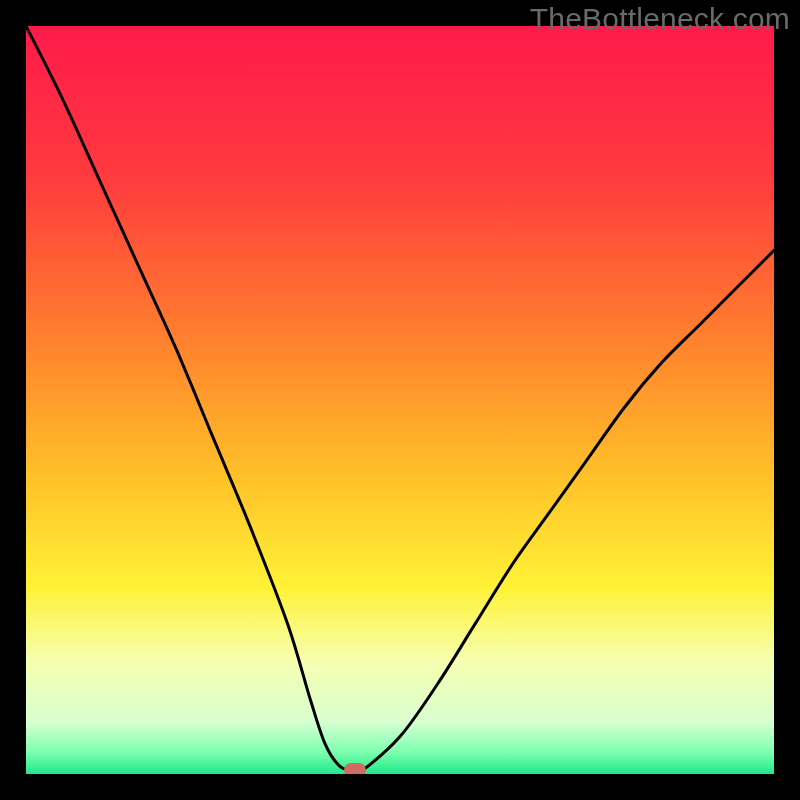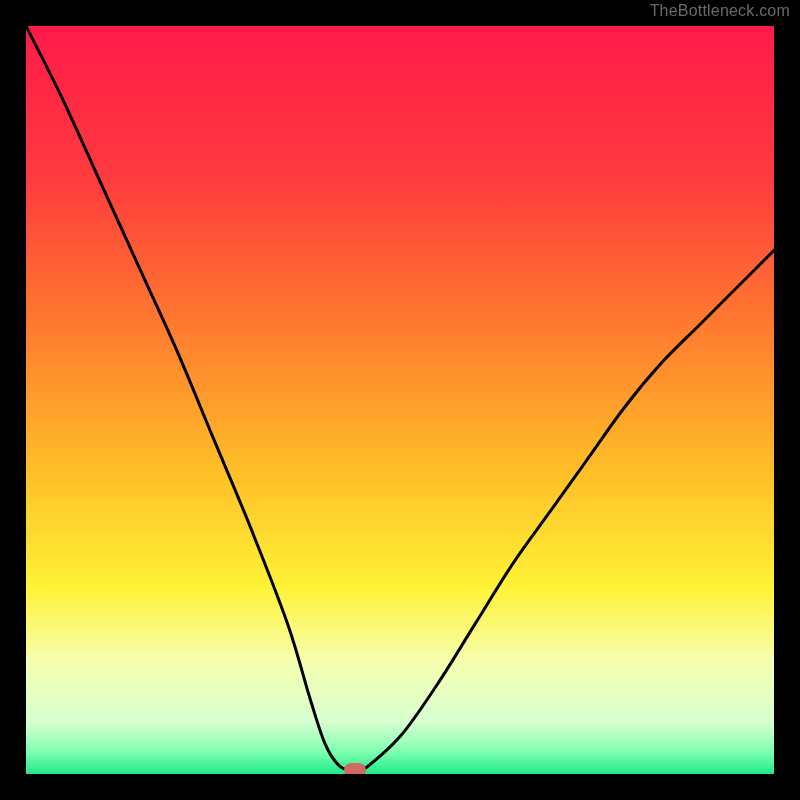--- a/index.html
+++ b/index.html
@@ -15,21 +15,21 @@
     position: relative;
     width: 800px;
     height: 800px;
     background: #000;
   }
   .attribution {
     position: absolute;
     top: 2px;
     right: 10px;
     color: #6a6a6a;
-    font-size: 16px;
+    font-size: 30px;
     font-weight: 500;
     letter-spacing: 0.2px;
     z-index: 3;
   }
   .plot-area {
     position: absolute;
     left: 26px;
     top: 26px;
     width: 748px;
     height: 748px;

